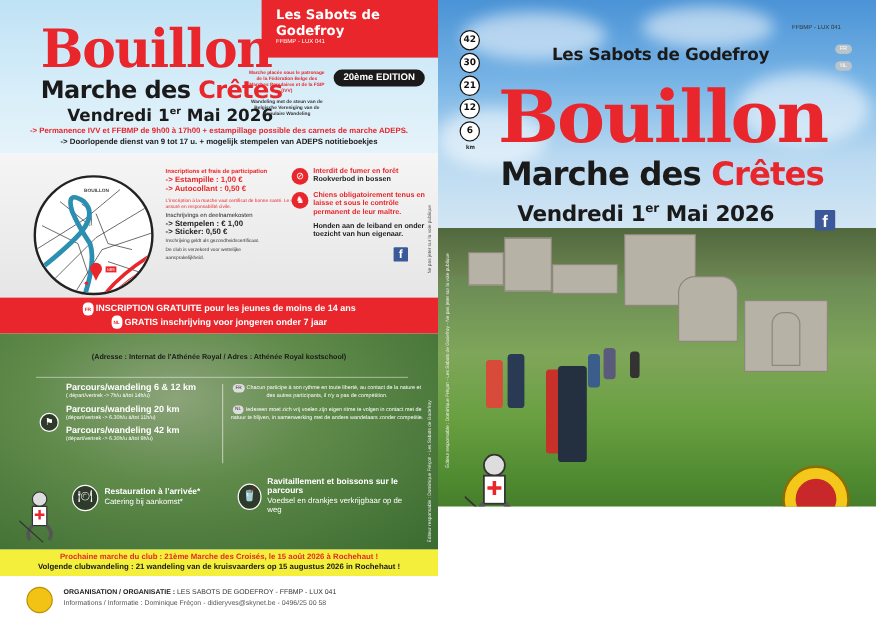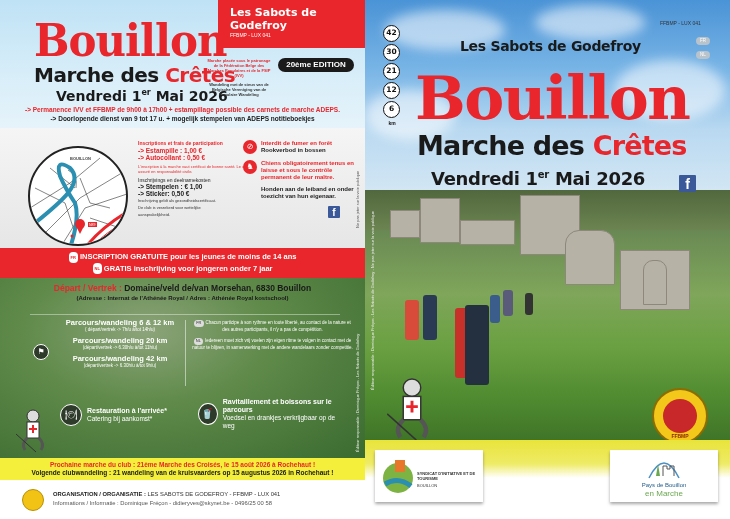--- a/index.html
+++ b/index.html
@@ -1,18 +1,18 @@
 <!DOCTYPE html>
 <html><head>
 <meta charset="utf-8">
 <style>
 *{box-sizing:border-box;margin:0;padding:0}
 body{width:730px;height:519px;overflow:hidden;font-family:"Liberation Sans",sans-serif;background:#fff;position:relative}
 .left{position:absolute;left:0;top:0;width:365px;height:519px;overflow:hidden}
-.right{position:absolute;left:365px;top:0;width:365px;height:519px;overflow:hidden}
+.right{position:absolute;left:365px;top:0;width:365px;height:422px;overflow:hidden}
 .hdr{position:absolute;left:0;top:0;width:365px;height:128px;background:linear-gradient(180deg,#bfe2f5 0%,#d8eef9 60%,#e6f3fa 100%)}
 .title-bouillon{position:absolute;left:34px;top:16px;font-family:"DejaVu Serif",serif;font-weight:bold;font-size:42px;color:#e8262b;letter-spacing:-1px;transform:scaleY(1.05)}
 .title-marche{position:absolute;left:34px;top:63px;font-family:"DejaVu Sans",sans-serif;font-weight:bold;font-size:20px;color:#1a1a1a;letter-spacing:-0.5px}
 .title-marche .red{color:#e8262b}
 .title-date{position:absolute;left:56px;top:88px;font-family:"DejaVu Sans",sans-serif;font-weight:bold;font-size:14px;color:#1a1a1a}
 .title-date sup{font-size:8px}
 .club-box{position:absolute;left:218px;top:0;width:147px;height:48px;background:#e8262b;padding:6px 12px}
 .club-name{font-family:"DejaVu Sans",sans-serif;font-weight:bold;font-size:11px;color:#fff}
 .club-code{font-size:5px;color:#fff}
 .patron{position:absolute;left:205px;top:58px;width:68px;font-size:4px;line-height:5px;text-align:center;color:#e8262b;font-weight:bold}
@@ -39,21 +39,21 @@
 .rule-blk{font-size:6px;color:#222;font-weight:bold;line-height:7px}
 .fb{width:12px;height:12px;background:#3b5998;color:#fff;font-weight:bold;font-size:10px;text-align:center;line-height:13px;border-radius:1px}
 .band{position:absolute;left:0;top:248px;width:365px;height:30px;background:#e8262b;color:#fff;text-align:center;padding-top:3px}
 .band div{font-size:7.5px;font-weight:bold;line-height:11px}
 .pill{display:inline-block;background:#fff;color:#e8262b;border-radius:4px;font-size:4px;padding:0 2px;vertical-align:middle;margin-right:2px}
 .green{position:absolute;left:0;top:278px;width:365px;height:180px;background:radial-gradient(ellipse at 40% 30%,#8ca47a 0%,#5f8a4a 40%,#3b6b30 100%)}
 .depart{position:absolute;left:0;width:365px;top:5px;text-align:center;font-size:8.5px;font-weight:bold;color:#1a1a1a}
 .depart .red{color:#e8262b}
 .adresse{position:absolute;left:0;width:365px;top:17px;text-align:center;font-size:6px;color:#1a1a1a;font-weight:bold}
 .sep{position:absolute;left:30px;width:310px;top:36px;height:1px;background:rgba(255,255,255,.4)}
-.routes{position:absolute;left:55px;top:40px;width:130px;color:#fff;text-align:center}
+.routes{position:absolute;left:55px;top:40px;width:130px;color:#fff;}
 .r-t{font-size:7.5px;font-weight:bold;line-height:9px}
 .r-s{font-size:4.5px;line-height:6px;margin-bottom:3px}
 .signpost{position:absolute;left:33px;top:66px;width:16px;height:16px;border-radius:50%;border:1.5px solid #fff;background:#2f3b2a;color:#fff;font-size:8px;text-align:center;line-height:14px}
 .vline{position:absolute;left:185px;top:42px;width:1px;height:66px;background:rgba(255,255,255,.5)}
 .philo{position:absolute;left:190px;top:42px;width:165px;color:#fff;font-size:4.5px;line-height:6.5px;text-align:center}
 .philo .pill{background:#ddd;color:#333}
 .philo p{margin-bottom:5px}
 .services{position:absolute;left:0;top:120px;width:365px;height:40px}
 .svc{position:absolute;display:flex;align-items:center;gap:5px;color:#fff}
 .svc-icon{width:22px;height:22px;border-radius:50%;border:1.5px solid #fff;background:#2f3b2a;font-size:10px;text-align:center;line-height:19px}
@@ -184,23 +184,20 @@
       <div class="fb" style="margin-left:85px">f</div>
     </div>
   </div>
 
   <div class="band">
     <div><span class="pill">FR</span><span>INSCRIPTION GRATUITE pour les jeunes de moins de 14 ans</span></div>
     <div><span class="pill">NL</span><span>GRATIS inschrijving voor jongeren onder 7 jaar</span></div>
   </div>
 
   <div class="green">
-    <div class="depart">
-      <span class="red">Départ / Vertrek :</span><span> Domaine/veld de/van Morsehan, 6830 Bouillon</span>
-    </div>
     <div class="adresse">(Adresse : Internat de l'Athénée Royal / Adres : Athénée Royal kostschool)</div>
     <div class="sep"></div>
     <div class="signpost">⚑</div>
     <div class="routes">
       <div>
           <div class="r-t">Parcours/wandeling 6 &amp; 12 km</div>
           <div class="r-s">( départ/vertrek -&gt; 7h/u à/tot 14h/u)</div>
         </div>
       <div>
           <div class="r-t">Parcours/wandeling 20 km</div>

